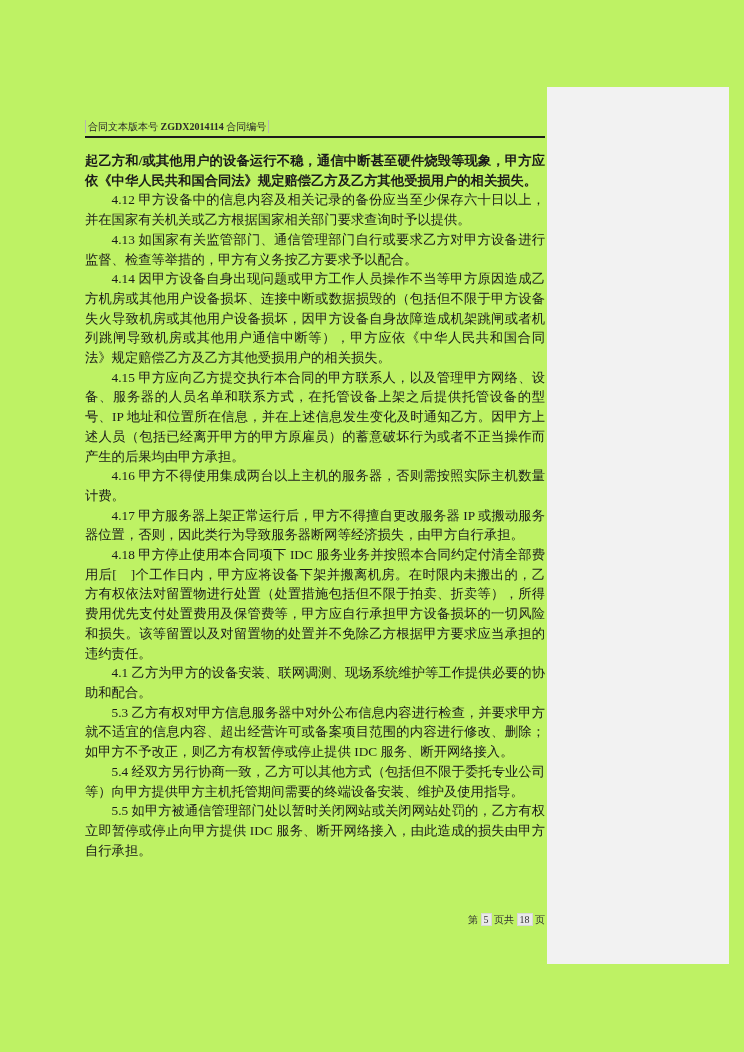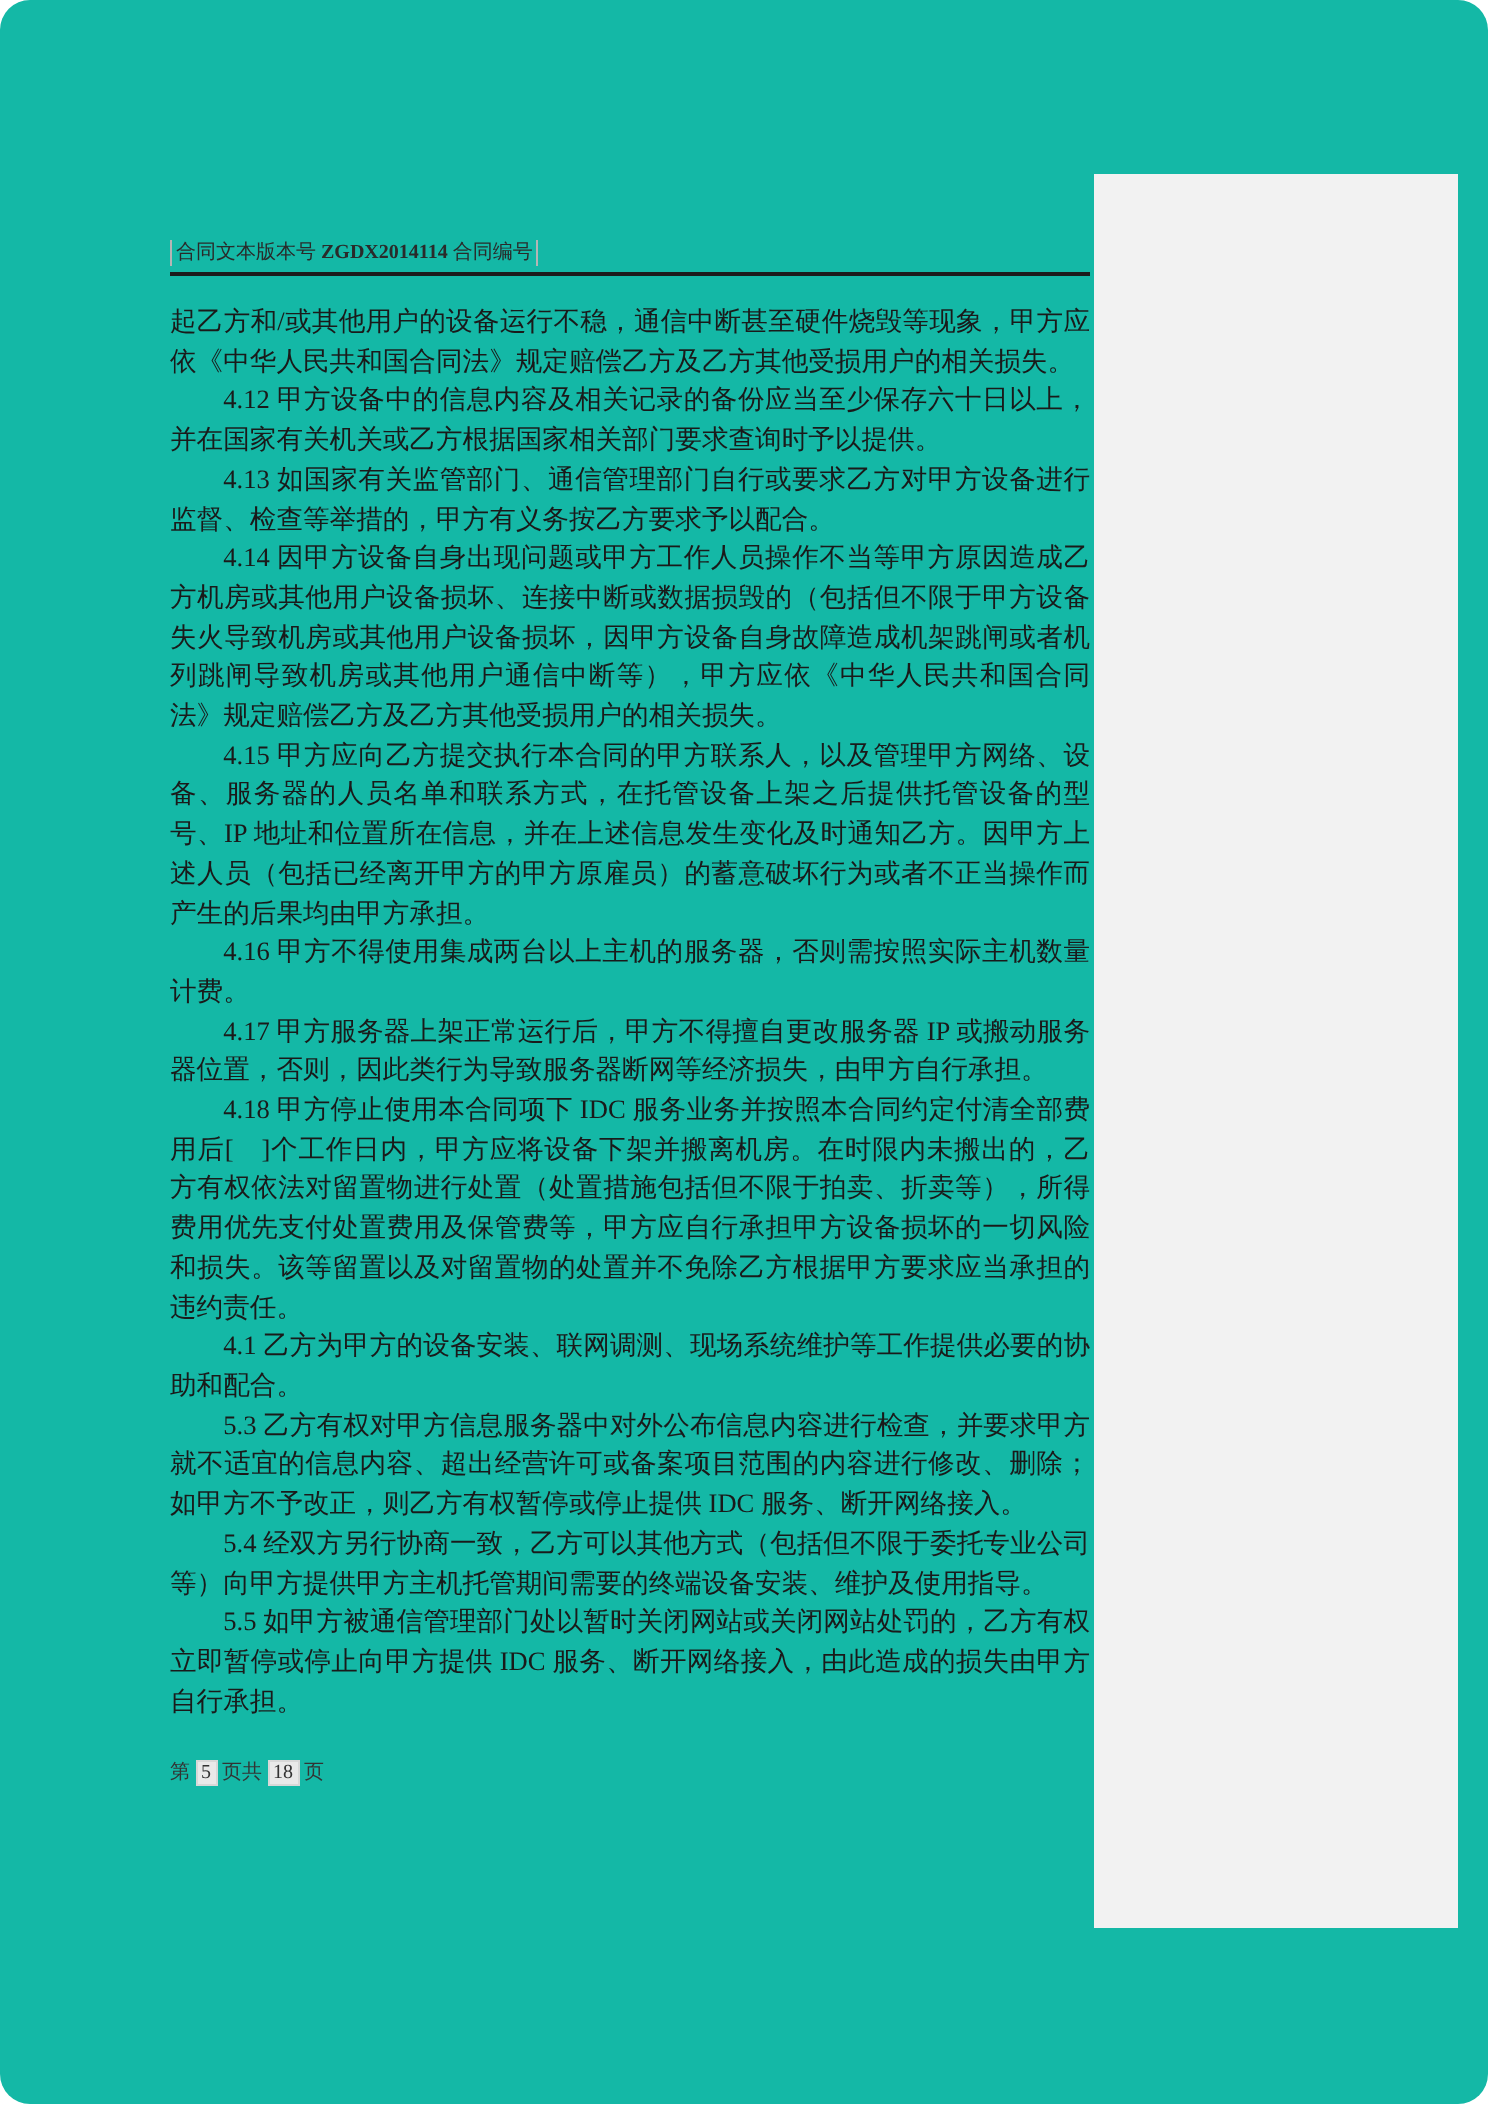--- a/index.html
+++ b/index.html
@@ -11,22 +11,21 @@
     width: 744px;
     height: 1052px;
     position: relative;
     overflow: hidden;
     font-family: "Liberation Serif", "DejaVu Serif", serif;
     color: #1a1a1a;
   }
   .document-page {
     position: absolute;
     inset: 0;
-    background: #14b8a6;
-    border-radius: 15px;
+    background: #bef264;
   }
   .side-panel {
     position: absolute;
     left: 547px;
     top: 87px;
     width: 182px;
     height: 877px;
     background: #f2f2f2;
   }
   .page-header {
@@ -63,31 +62,32 @@
   }
   .content p {
     margin: 0;
     padding: 0;
   }
   .content p.indent {
     text-indent: 2em;
   }
   .content p.continuation {
     text-indent: 0;
+    font-weight: bold;
   }
   .content p.heading {
     text-indent: 2em;
     font-weight: bold;
   }
   .page-footer {
     position: absolute;
     left: 85px;
-    top: 880px;
+    top: 913px;
     width: 460px;
-    text-align: left;
+    text-align: right;
     font-size: 10px;
     line-height: 14px;
     color: #333333;
   }
   .page-footer .shaded {
     background: #e9e9e9;
     padding: 0 2px;
     border: 1px solid #d8d8d8;
   }
 </style>

